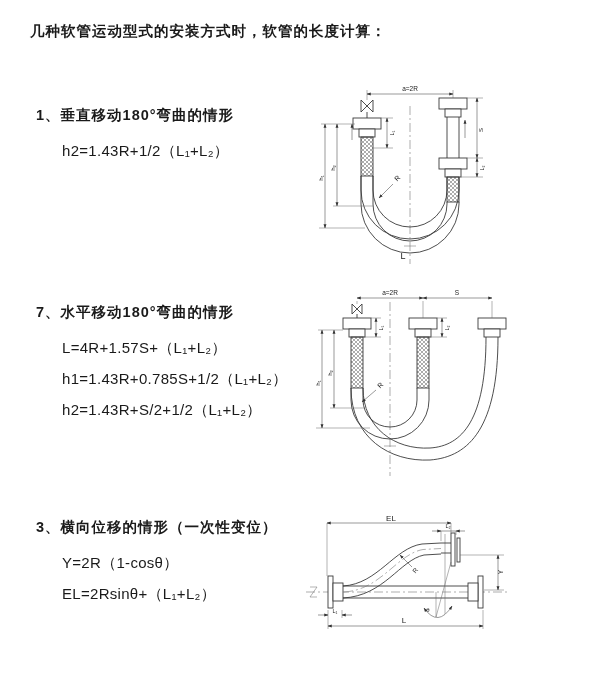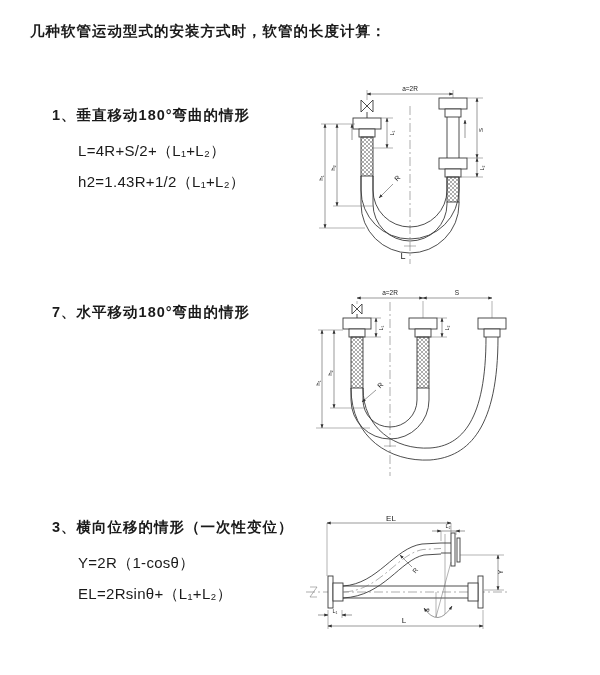--- a/index.html
+++ b/index.html
@@ -1,19 +1,19 @@
 <!DOCTYPE html>
 <html><head>
 <meta charset="utf-8">
 <style>
   html,body{margin:0;padding:0;background:#fff;}
   #page{position:relative;width:600px;height:675px;background:#ffffff;overflow:hidden;
         font-family:"Liberation Sans","DejaVu Sans",sans-serif;color:#1a1a1a;margin-top:8px;}
   .title{position:absolute;left:30px;top:14px;font-size:14.5px;font-weight:700;letter-spacing:1px;}
-  .section{position:absolute;left:52px;}
+  .section{position:absolute;left:36px;}
   .sec-head{font-size:14.5px;font-weight:700;letter-spacing:1px;margin:0 0 10px 0;}
   .formulas{margin:0;padding:0 0 0 26px;list-style:none;}
   .formulas li{font-size:15px;font-weight:400;line-height:31px;letter-spacing:.3px;}
   .diag{position:absolute;}
   svg text{font-family:"Liberation Sans","DejaVu Sans",sans-serif;fill:#222;}
   .dl{stroke:#555;stroke-width:.6;fill:none;}   
   .xl{stroke:#666;stroke-width:.5;fill:none;}   
   .ol{stroke:#3a3a3a;stroke-width:.9;fill:none;}
   .of{stroke:#3a3a3a;stroke-width:.9;fill:#fff;}
   .cl{stroke:#777;stroke-width:.6;fill:none;stroke-dasharray:9 3 2 3;} 
@@ -21,27 +21,31 @@
 </head>
 <body>
 
 <div id="page">
 
   <div class="title">几种软管运动型式的安装方式时，软管的长度计算：</div>
 
   <div class="section" style="top:98px;">
     <div class="sec-head">1、垂直移动180°弯曲的情形</div>
     <ul class="formulas">
-      <li>L=4R+S/2+（L₁+L₂）</li>
       <li>h2=1.43R+1/2（L₁+L₂）</li>
     </ul>
   </div>
 
   <div class="section" style="top:295px;">
     <div class="sec-head">7、水平移动180°弯曲的情形</div>
+    <ul class="formulas">
+      <li>L=4R+1.57S+（L₁+L₂）</li>
+      <li>h1=1.43R+0.785S+1/2（L₁+L₂）</li>
+      <li>h2=1.43R+S/2+1/2（L₁+L₂）</li>
+    </ul>
   </div>
 
   <div class="section" style="top:510px;">
     <div class="sec-head">3、横向位移的情形（一次性变位）</div>
     <ul class="formulas">
       <li>Y=2R（1-cosθ）</li>
       <li>EL=2Rsinθ+（L₁+L₂）</li>
     </ul>
   </div>
 

